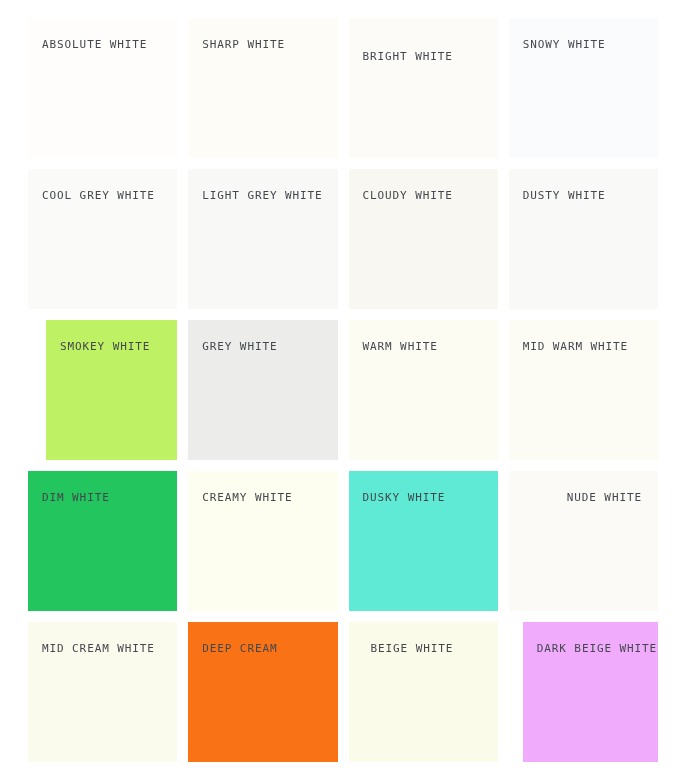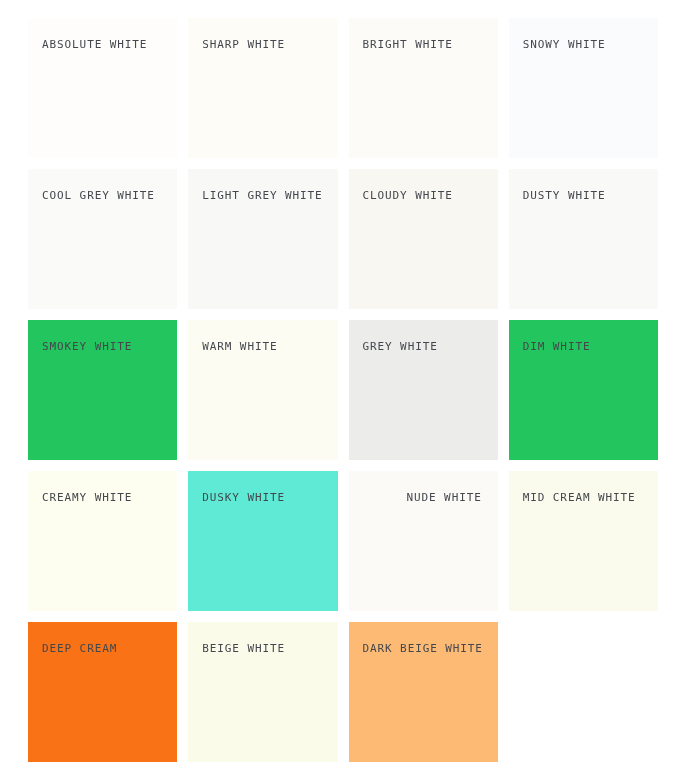--- a/index.html
+++ b/index.html
@@ -46,63 +46,66 @@
 <body>
 
 <div id="palette-grid" style="background: rgb(255, 255, 255);">
     <div class="swatch" style="background: rgb(254, 253, 251);">
       <span class="swatch-label" style="color: rgb(68, 71, 77);">ABSOLUTE WHITE</span>
     </div>
     <div class="swatch" style="background: rgb(253, 252, 247);">
       <span class="swatch-label" style="color: rgb(68, 71, 77);">SHARP WHITE</span>
     </div>
     <div class="swatch" style="background: rgb(252, 251, 247);">
-      <span class="swatch-label" style="color: rgb(68, 71, 77);">BRIGHT WHITE</span>
+      <span class="swatch-label" style="color: rgb(68, 71, 77); margin-top: 12px;">BRIGHT WHITE</span>
     </div>
     <div class="swatch" style="background: rgb(250, 251, 252);">
       <span class="swatch-label" style="color: rgb(68, 71, 77);">SNOWY WHITE</span>
     </div>
     <div class="swatch" style="background: rgb(250, 250, 248);">
       <span class="swatch-label" style="color: rgb(68, 71, 77);">COOL GREY WHITE</span>
     </div>
     <div class="swatch" style="background: rgb(248, 248, 246);">
       <span class="swatch-label" style="color: rgb(68, 71, 77);">LIGHT GREY WHITE</span>
     </div>
     <div class="swatch" style="background: rgb(248, 247, 241);">
       <span class="swatch-label" style="color: rgb(68, 71, 77);">CLOUDY WHITE</span>
     </div>
     <div class="swatch" style="background: rgb(249, 249, 247);">
       <span class="swatch-label" style="color: rgb(68, 71, 77);">DUSTY WHITE</span>
     </div>
-    <div class="swatch" style="background: #22c55e;">
+    <div class="swatch" style="background: #bef264; margin-left: 18px;">
       <span class="swatch-label" style="color: rgb(68, 71, 77);">SMOKEY WHITE</span>
+    </div>
+    <div class="swatch" style="background: rgb(236, 236, 234);">
+      <span class="swatch-label" style="color: rgb(68, 71, 77);">GREY WHITE</span>
     </div>
     <div class="swatch" style="background: rgb(253, 252, 242);">
       <span class="swatch-label" style="color: rgb(68, 71, 77);">WARM WHITE</span>
     </div>
-    <div class="swatch" style="background: rgb(236, 236, 234);">
-      <span class="swatch-label" style="color: rgb(68, 71, 77);">GREY WHITE</span>
+    <div class="swatch" style="background: rgb(253, 252, 244);">
+      <span class="swatch-label" style="color: rgb(68, 71, 77);">MID WARM WHITE</span>
     </div>
     <div class="swatch" style="background: #22c55e;">
       <span class="swatch-label" style="color: rgb(68, 71, 77);">DIM WHITE</span>
     </div>
     <div class="swatch" style="background: rgb(253, 253, 240);">
       <span class="swatch-label" style="color: rgb(68, 71, 77);">CREAMY WHITE</span>
     </div>
     <div class="swatch" style="background: #5eead4;">
       <span class="swatch-label" style="color: rgb(68, 71, 77);">DUSKY WHITE</span>
     </div>
     <div class="swatch" style="background: rgb(251, 250, 246);">
       <span class="swatch-label" style="color: rgb(68, 71, 77); padding-left: 44px;">NUDE WHITE</span>
     </div>
     <div class="swatch" style="background: rgb(251, 251, 237);">
       <span class="swatch-label" style="color: rgb(68, 71, 77);">MID CREAM WHITE</span>
     </div>
     <div class="swatch" style="background: #f97316;">
       <span class="swatch-label" style="color: rgb(68, 71, 77);">DEEP CREAM</span>
     </div>
     <div class="swatch" style="background: rgb(251, 251, 234);">
-      <span class="swatch-label" style="color: rgb(68, 71, 77);">BEIGE WHITE</span>
+      <span class="swatch-label" style="color: rgb(68, 71, 77); margin-left: 8px;">BEIGE WHITE</span>
     </div>
-    <div class="swatch" style="background: #fdba74;">
+    <div class="swatch" style="background: #f0abfc; margin-left: 14px;">
       <span class="swatch-label" style="color: rgb(68, 71, 77);">DARK BEIGE WHITE</span>
     </div>
   </div>
 
 </body></html>

